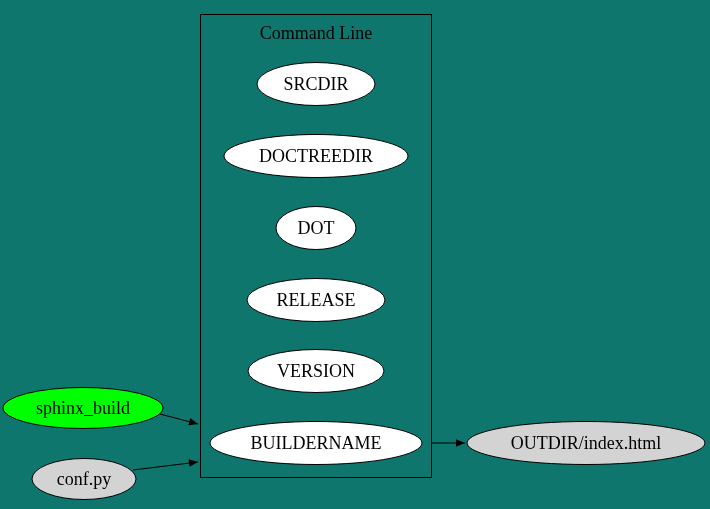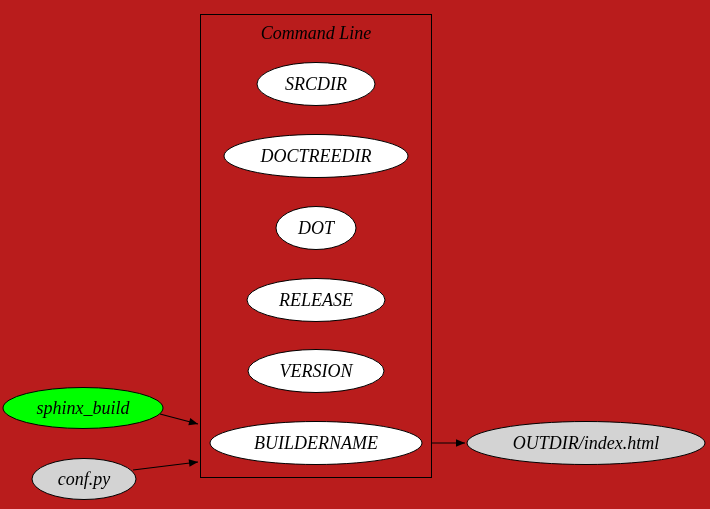--- a/index.html
+++ b/index.html
@@ -4,23 +4,22 @@
 <style>
   html, body {
     margin: 0;
     padding: 0;
     background: #ffffff;
   }
   .canvas {
     position: relative;
     width: 710px;
     height: 509px;
-    background: #b91c1c;
+    background: #0f766e;
     overflow: hidden;
-    font-style: italic;
   }
   svg text {
     font-family: "Liberation Serif", "DejaVu Serif", serif;
     font-size: 18px;
     fill: #000000;
   }
 </style>
 </head>
 <body>
 

